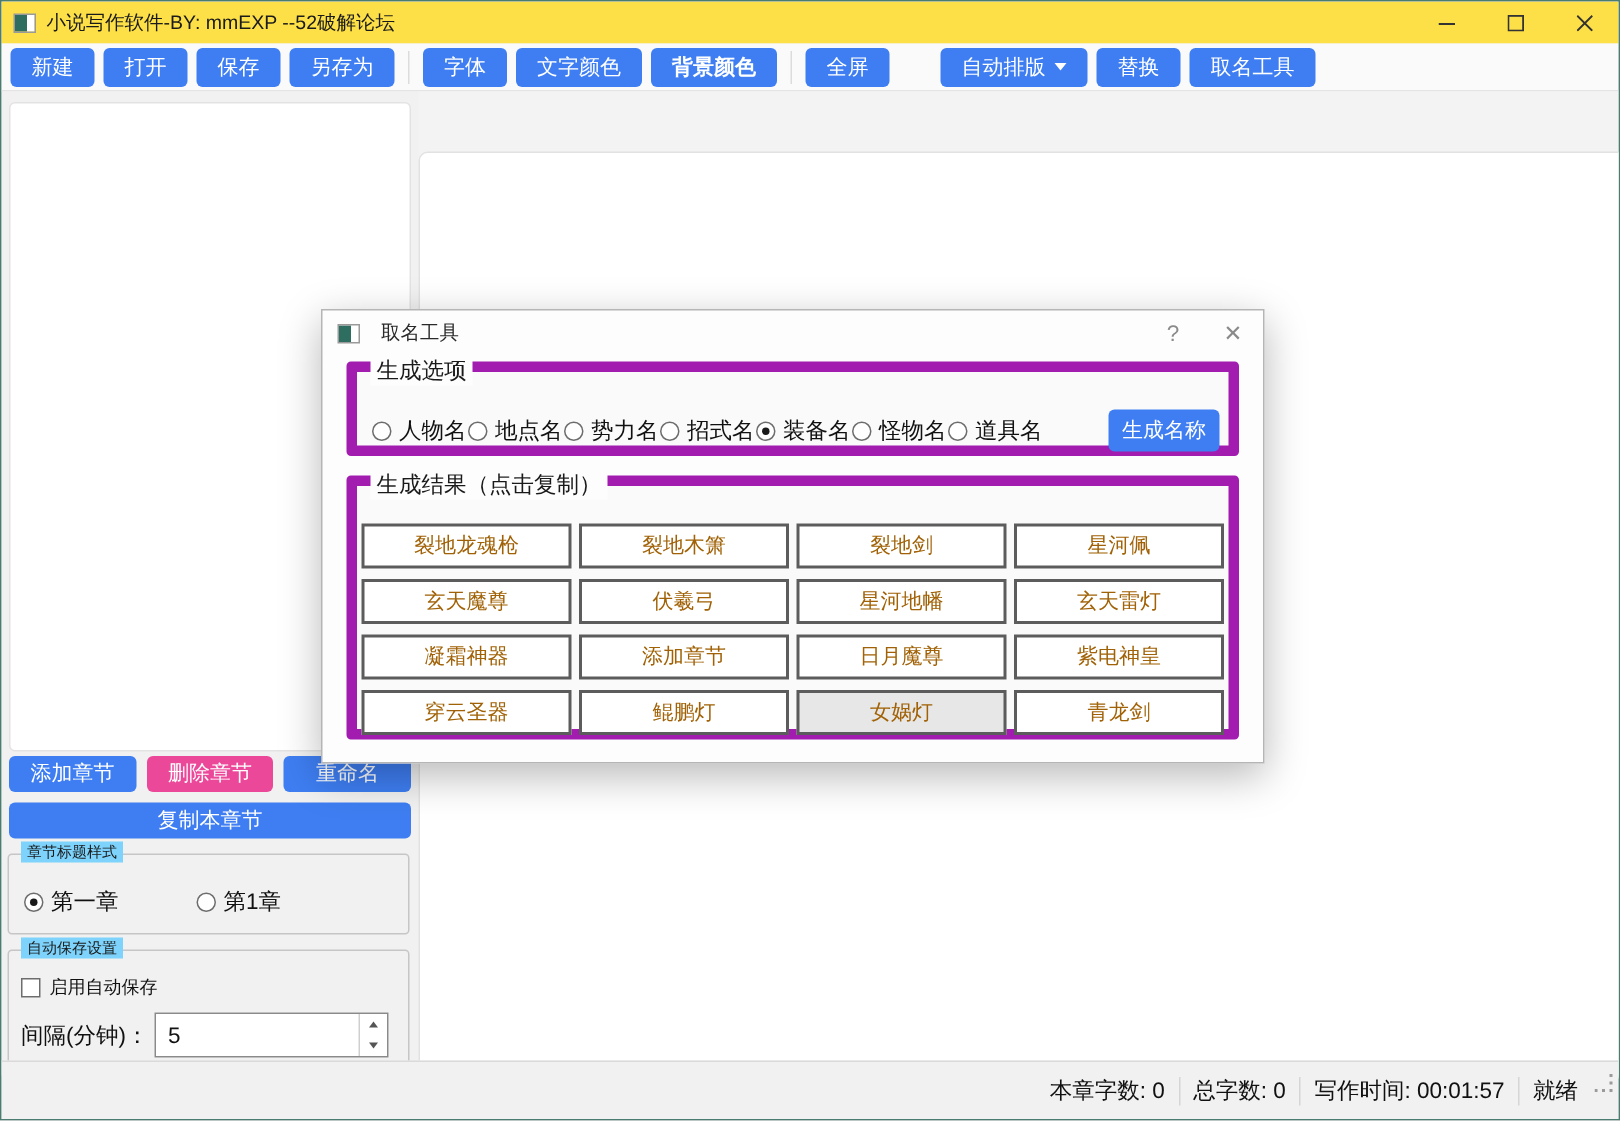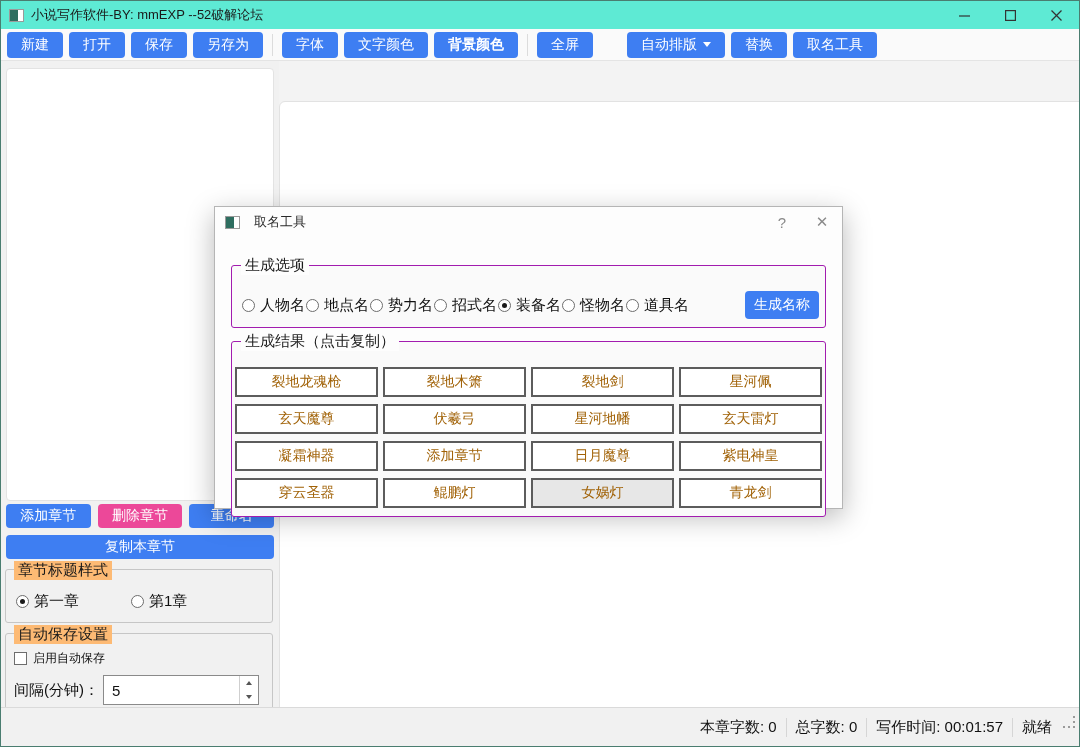--- a/index.html
+++ b/index.html
@@ -2,40 +2,40 @@
 <html><head>
 <meta charset="utf-8">
 <style>
   * { margin:0; padding:0; box-sizing:border-box; }
   html,body { background:#cfcfcf; font-family:"Liberation Sans","DejaVu Sans",sans-serif; }
   .window {
     position:relative; width:1080px; height:747px; background:#f1f1f1;
     border:1px solid #4a7d70; overflow:hidden;
   }
   
-  .titlebar { height:28px; background:#5eead4; display:flex; align-items:center; padding-left:8px; }
+  .titlebar { height:28px; background:#fde047; display:flex; align-items:center; padding-left:8px; }
   .app-icon { width:15px; height:13px; border:1px solid #9a9a9a; background:linear-gradient(to right,#2e6e60 0 60%,#ffffff 60% 100%); margin-right:7px; flex:none; }
   .title-text { font-size:13px; color:#1a1a1a; }
   .win-controls { margin-left:auto; display:flex; height:28px; }
   .win-btn { width:46px; height:28px; display:flex; align-items:center; justify-content:center; }
   .win-btn svg { stroke:#333; }
   
   .toolbar { height:32px; background:#fafafa; border-bottom:1px solid #e4e4e4; display:flex; align-items:center; padding:0 6px; gap:6px; }
   .tb-btn { border:none; border-radius:4px; height:26px; padding:0 14px; font-size:14px; color:#fff; cursor:pointer; display:flex; align-items:center; gap:6px; font-family:inherit; }
   .tb-sep { width:1px; height:22px; background:#dcdcdc; margin:0 3px; }
   .dd-arrow { width:0; height:0; border-left:4px solid transparent; border-right:4px solid transparent; border-top:5px solid #fff; display:inline-block; }
   
   .content { position:absolute; top:60px; left:0; right:0; bottom:29px; background:#f1f1f1; }
   .sidebar { position:absolute; left:0; top:0; width:278px; height:100%; }
   .chapter-list { position:absolute; left:5px; top:7px; width:268px; height:433px; background:#fff; border:1px solid #e3e3e3; border-radius:4px; }
   .chapter-btn-row { position:absolute; left:5px; top:443px; width:268px; display:flex; gap:7px; }
   .sb-btn { flex:1; border:none; border-radius:4px; height:24px; color:#fff; font-size:14px; cursor:pointer; font-family:inherit; }
   .copy-btn { position:absolute; left:5px; top:474px; width:268px; height:24px; border:none; border-radius:4px; color:#fff; font-size:14px; cursor:pointer; font-family:inherit; }
   .groupbox { position:absolute; border:1px solid #c6c6c6; border-radius:3px; }
-  .groupbox .gb-label { position:absolute; top:-9px; left:8px; background:#fdba74; padding:0 4px; font-size:15px; color:#1a1a1a; }
+  .groupbox .gb-label { position:absolute; top:-9px; left:8px; background:#7dd3fc; padding:0 4px; font-size:10px; color:#1a1a1a; }
   .gb-style { left:4px; top:508px; width:268px; height:54px; }
   .gb-style .row { display:flex; padding:22px 0 0 10px; gap:52px; }
   .gb-save { left:4px; top:572px; width:268px; height:82px; }
   .radio-item { display:flex; align-items:center; gap:5px; font-size:15px; color:#111; cursor:pointer; }
   .radio { width:13px; height:13px; border:1px solid #6d6d6d; border-radius:50%; background:#fff; flex:none; position:relative; }
   .radio.checked::after { content:""; position:absolute; left:3px; top:3px; width:5px; height:5px; border-radius:50%; background:#1a1a1a; }
   .chk-row { display:flex; align-items:center; gap:6px; padding:16px 0 0 8px; }
   .checkbox { width:13px; height:13px; border:1px solid #6d6d6d; background:#fff; flex:none; }
   .chk-label { font-size:12px; color:#111; }
   .int-row { display:flex; align-items:center; padding:8px 0 0 8px; }
@@ -52,21 +52,21 @@
   .statusbar { position:absolute; left:0; right:0; bottom:0; height:39px; background:#f1f1f1; border-top:1px solid #dadada; display:flex; align-items:center; justify-content:flex-end; font-size:15px; color:#111; }
   .status-item { padding:0 9px; height:19px; display:flex; align-items:center; }
   .status-item + .status-item { border-left:1px solid #d6d6d6; }
   .grip { width:14px; height:14px; margin:8px 2px 0 2px; align-self:flex-start; }
   
   .dialog { position:absolute; left:213px; top:205px; width:629px; height:303px; background:#fdfdfd; border:1px solid #b5b5b5; box-shadow:0 8px 26px rgba(0,0,0,0.28); }
   .dlg-titlebar { height:30px; display:flex; align-items:center; padding-left:10px; }
   .dlg-title { font-size:13px; color:#2a2a2a; margin-left:7px; }
   .dlg-ctrl { margin-left:auto; display:flex; }
   .dlg-ctrl span { width:40px; height:30px; display:flex; align-items:center; justify-content:center; font-size:15px; color:#8a8a8a; cursor:pointer; }
-  .dlg-group { position:relative; margin:28px 16px 0 16px; border:1px solid #a21caf; border-radius:3px; background:#fafafa; }
+  .dlg-group { position:relative; margin:4px 16px 0 16px; border:7px solid #a21caf; border-radius:3px; background:#fafafa; }
   .dlg-group .gb-label { position:absolute; top:-10px; left:9px; background:#fdfdfd; padding:0 4px; font-size:15px; color:#1a1a1a; }
   .gen-options { height:63px; }
   .opt-row { display:flex; align-items:center; gap:1px; padding:25px 6px 0 10px; }
   .gen-btn { margin-left:auto; border:none; border-radius:4px; height:28px; padding:0 9px; color:#fff; font-size:14px; cursor:pointer; font-family:inherit; }
   .gen-results { height:176px; margin-top:13px; }
   .name-grid { display:grid; grid-template-columns:repeat(4,1fr); gap:7px 5px; padding:25px 3px 0 3px; }
   .name-cell { height:30px; border:2px solid #5c5c5c; background:#fff; display:flex; align-items:center; justify-content:center; font-size:14px; color:#a16207; cursor:pointer; font-family:inherit; }
   .name-cell.hl { background:#e7e7e7; }
 </style>
 </head>

